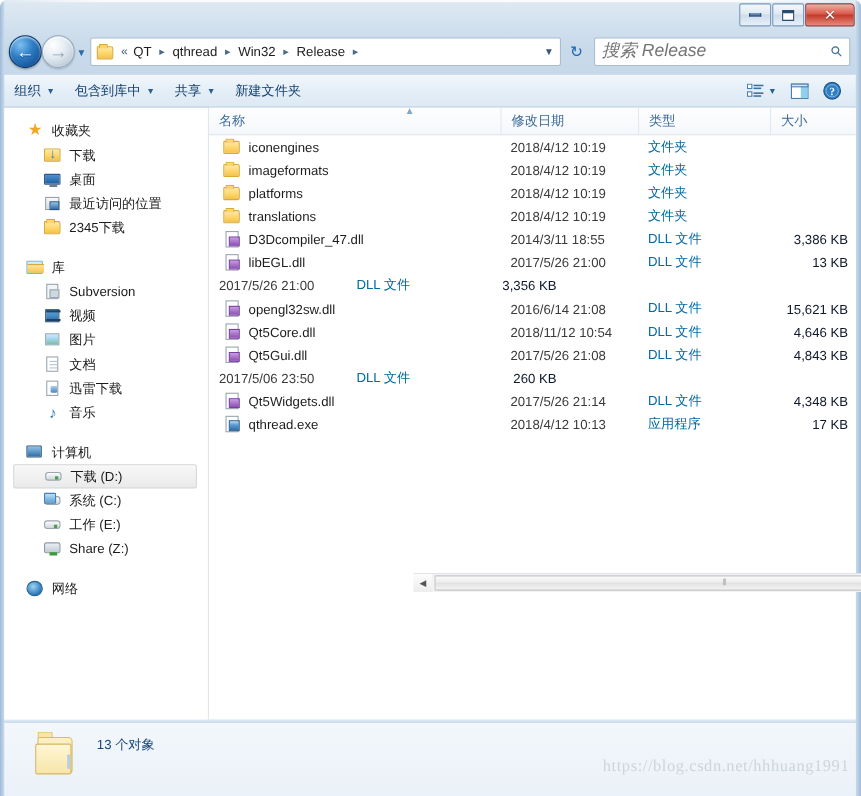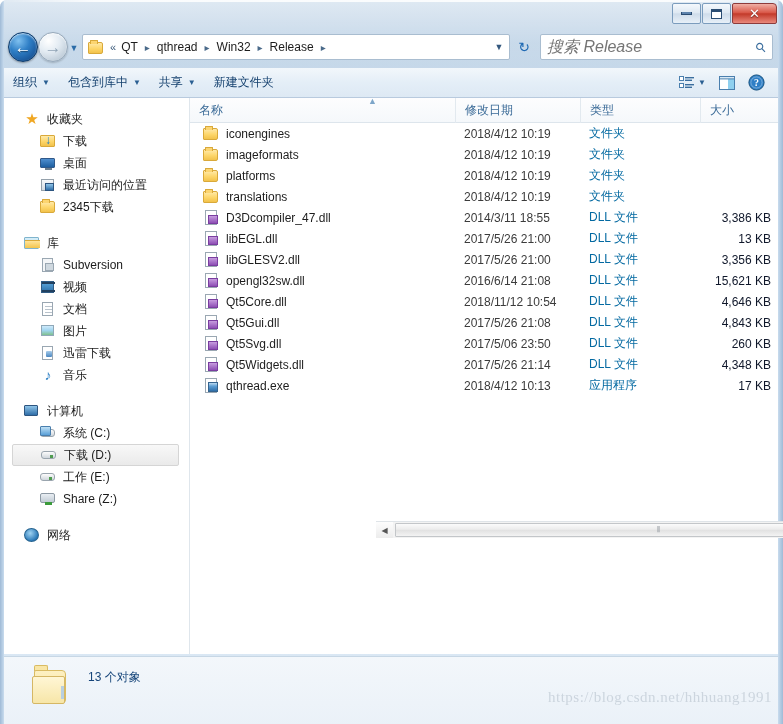--- a/index.html
+++ b/index.html
@@ -449,29 +449,29 @@
           <span>Subversion</span>
         </div>
         <div class="side-row child">
           <span class="side-icon">
               <span class="ic-film"></span>
             </span>
           <span>视频</span>
         </div>
         <div class="side-row child">
           <span class="side-icon">
+              <span class="ic-pic"></span>
+            </span>
+          <span>图片</span>
+        </div>
+        <div class="side-row child">
+          <span class="side-icon">
               <span class="ic-doc"></span>
             </span>
           <span>文档</span>
-        </div>
-        <div class="side-row child">
-          <span class="side-icon">
-              <span class="ic-pic"></span>
-            </span>
-          <span>图片</span>
         </div>
         <div class="side-row child">
           <span class="side-icon">
               <span class="ic-xunlei"></span>
             </span>
           <span>迅雷下载</span>
         </div>
         <div class="side-row child">
           <span class="side-icon">
               <span class="ic-music">♪</span>
@@ -482,31 +482,31 @@
 
       <div class="side-spacer"></div>
 
       <div class="side-group">
         <div class="side-row root">
           <span class="side-icon">
               <span class="ic-computer"></span>
             </span>
           <span>计算机</span>
         </div>
+        <div class="side-row child selected">
+          <span class="side-icon">
+              <span class="ic-drive"></span>
+            </span>
+          <span>下载 (D:)</span>
+        </div>
         <div class="side-row child">
           <span class="side-icon">
               <span class="ic-drive-sys"></span>
             </span>
           <span>系统 (C:)</span>
-        </div>
-        <div class="side-row child selected">
-          <span class="side-icon">
-              <span class="ic-drive"></span>
-            </span>
-          <span>下载 (D:)</span>
         </div>
         <div class="side-row child">
           <span class="side-icon">
               <span class="ic-drive"></span>
             </span>
           <span>工作 (E:)</span>
         </div>
         <div class="side-row child">
           <span class="side-icon">
               <span class="ic-net-drive"></span>
@@ -607,26 +607,20 @@
               <span class="row-icon">
                 <span class="ic-dll"></span>
               </span>
               <span>libEGL.dll</span>
             </div>
             <div class="cell-date">2017/5/26 21:00</div>
             <div class="cell-type">DLL 文件</div>
             <div class="cell-size">13 KB</div>
           </div>
           <div class="file-row">
-            <div class="cell-name">
-              <span class="row-icon">
-                <span class="ic-dll"></span>
-              </span>
-              <span>libGLESV2.dll</span>
-            </div>
             <div class="cell-date">2017/5/26 21:00</div>
             <div class="cell-type">DLL 文件</div>
             <div class="cell-size">3,356 KB</div>
           </div>
           <div class="file-row">
             <div class="cell-name">
               <span class="row-icon">
                 <span class="ic-dll"></span>
               </span>
               <span>opengl32sw.dll</span>
@@ -651,26 +645,20 @@
               <span class="row-icon">
                 <span class="ic-dll"></span>
               </span>
               <span>Qt5Gui.dll</span>
             </div>
             <div class="cell-date">2017/5/26 21:08</div>
             <div class="cell-type">DLL 文件</div>
             <div class="cell-size">4,843 KB</div>
           </div>
           <div class="file-row">
-            <div class="cell-name">
-              <span class="row-icon">
-                <span class="ic-dll"></span>
-              </span>
-              <span>Qt5Svg.dll</span>
-            </div>
             <div class="cell-date">2017/5/06 23:50</div>
             <div class="cell-type">DLL 文件</div>
             <div class="cell-size">260 KB</div>
           </div>
           <div class="file-row">
             <div class="cell-name">
               <span class="row-icon">
                 <span class="ic-dll"></span>
               </span>
               <span>Qt5Widgets.dll</span>

